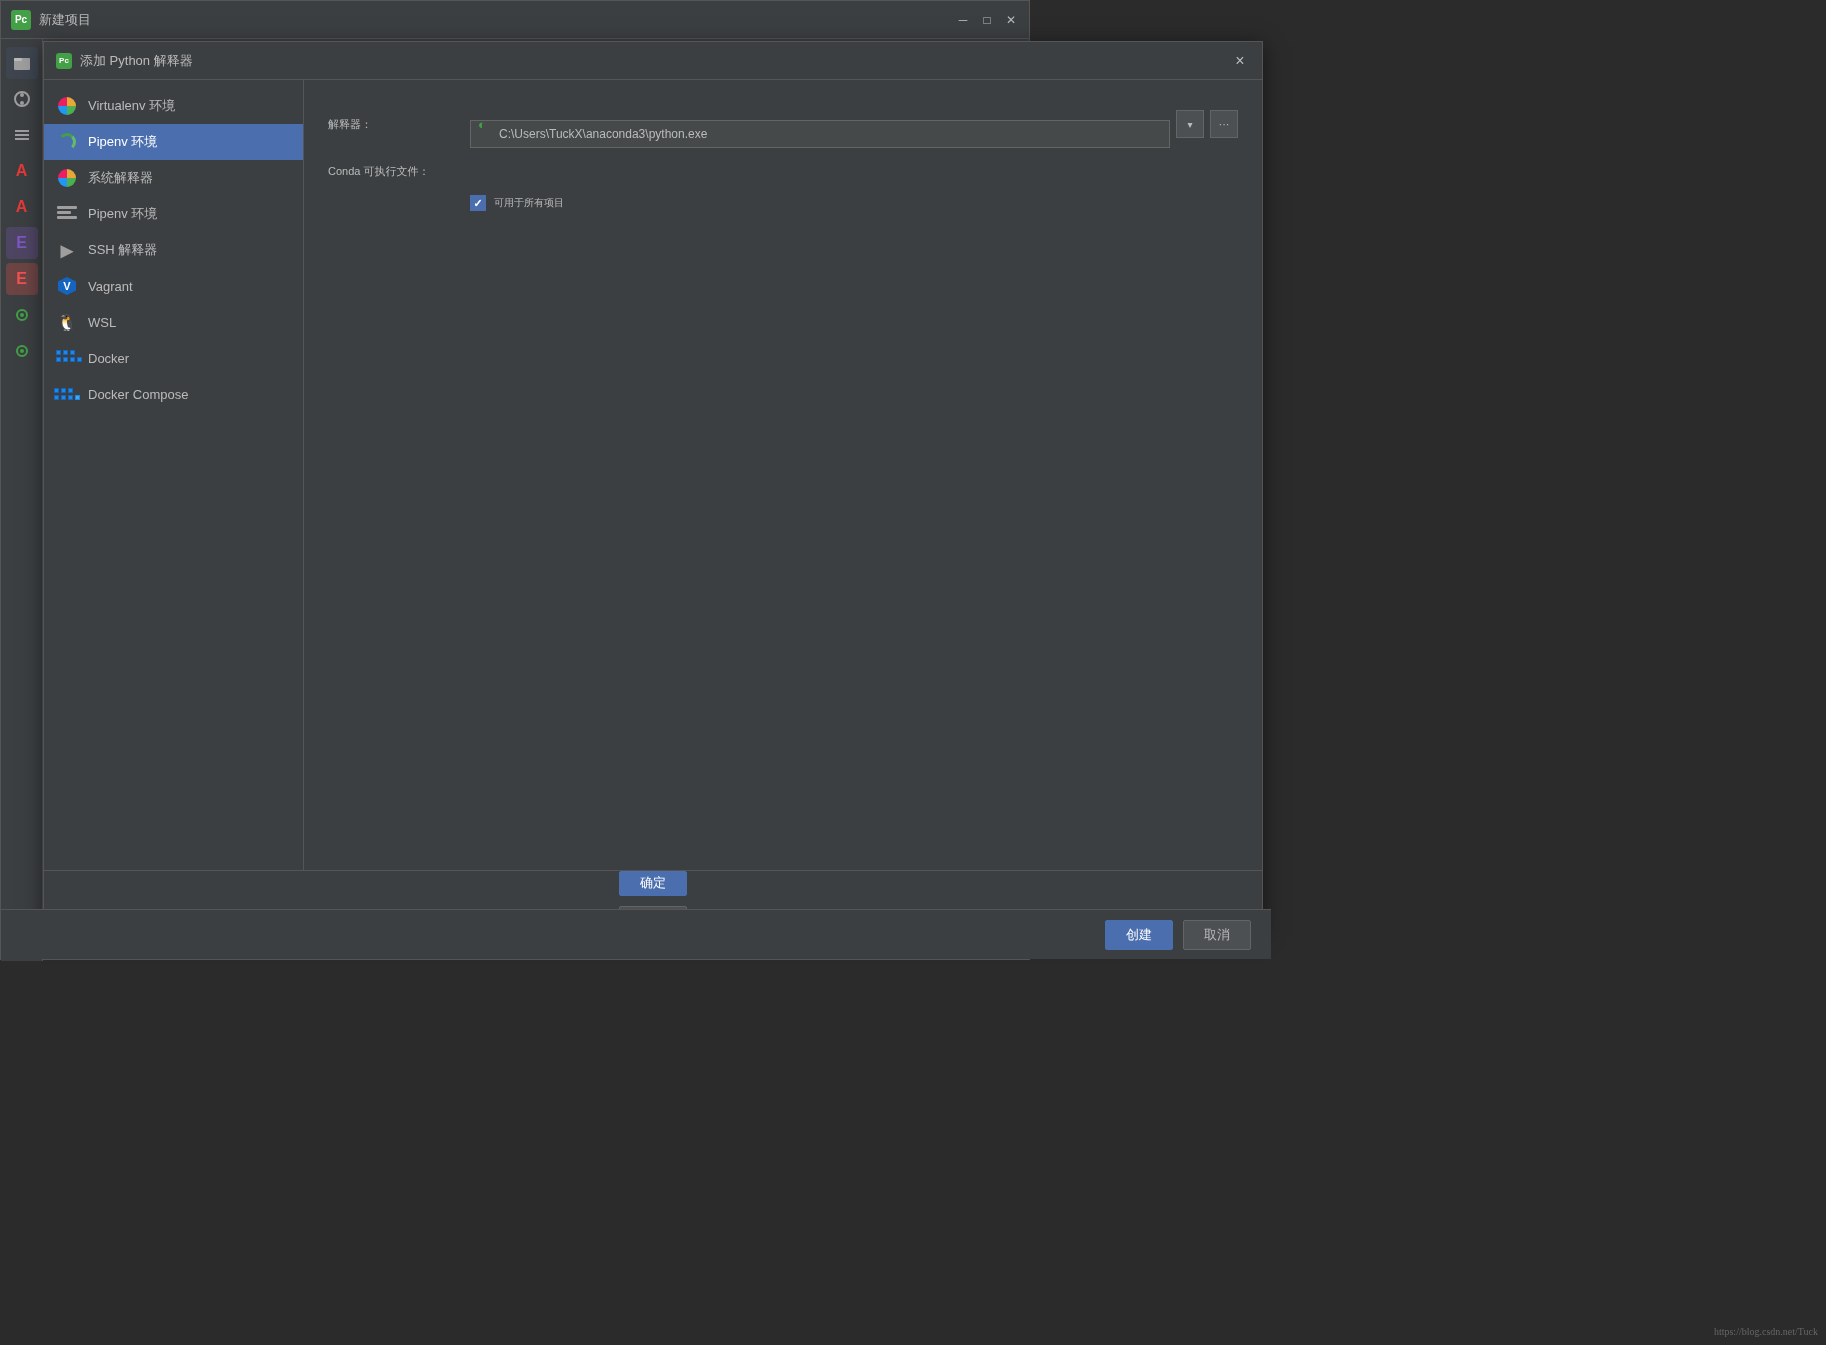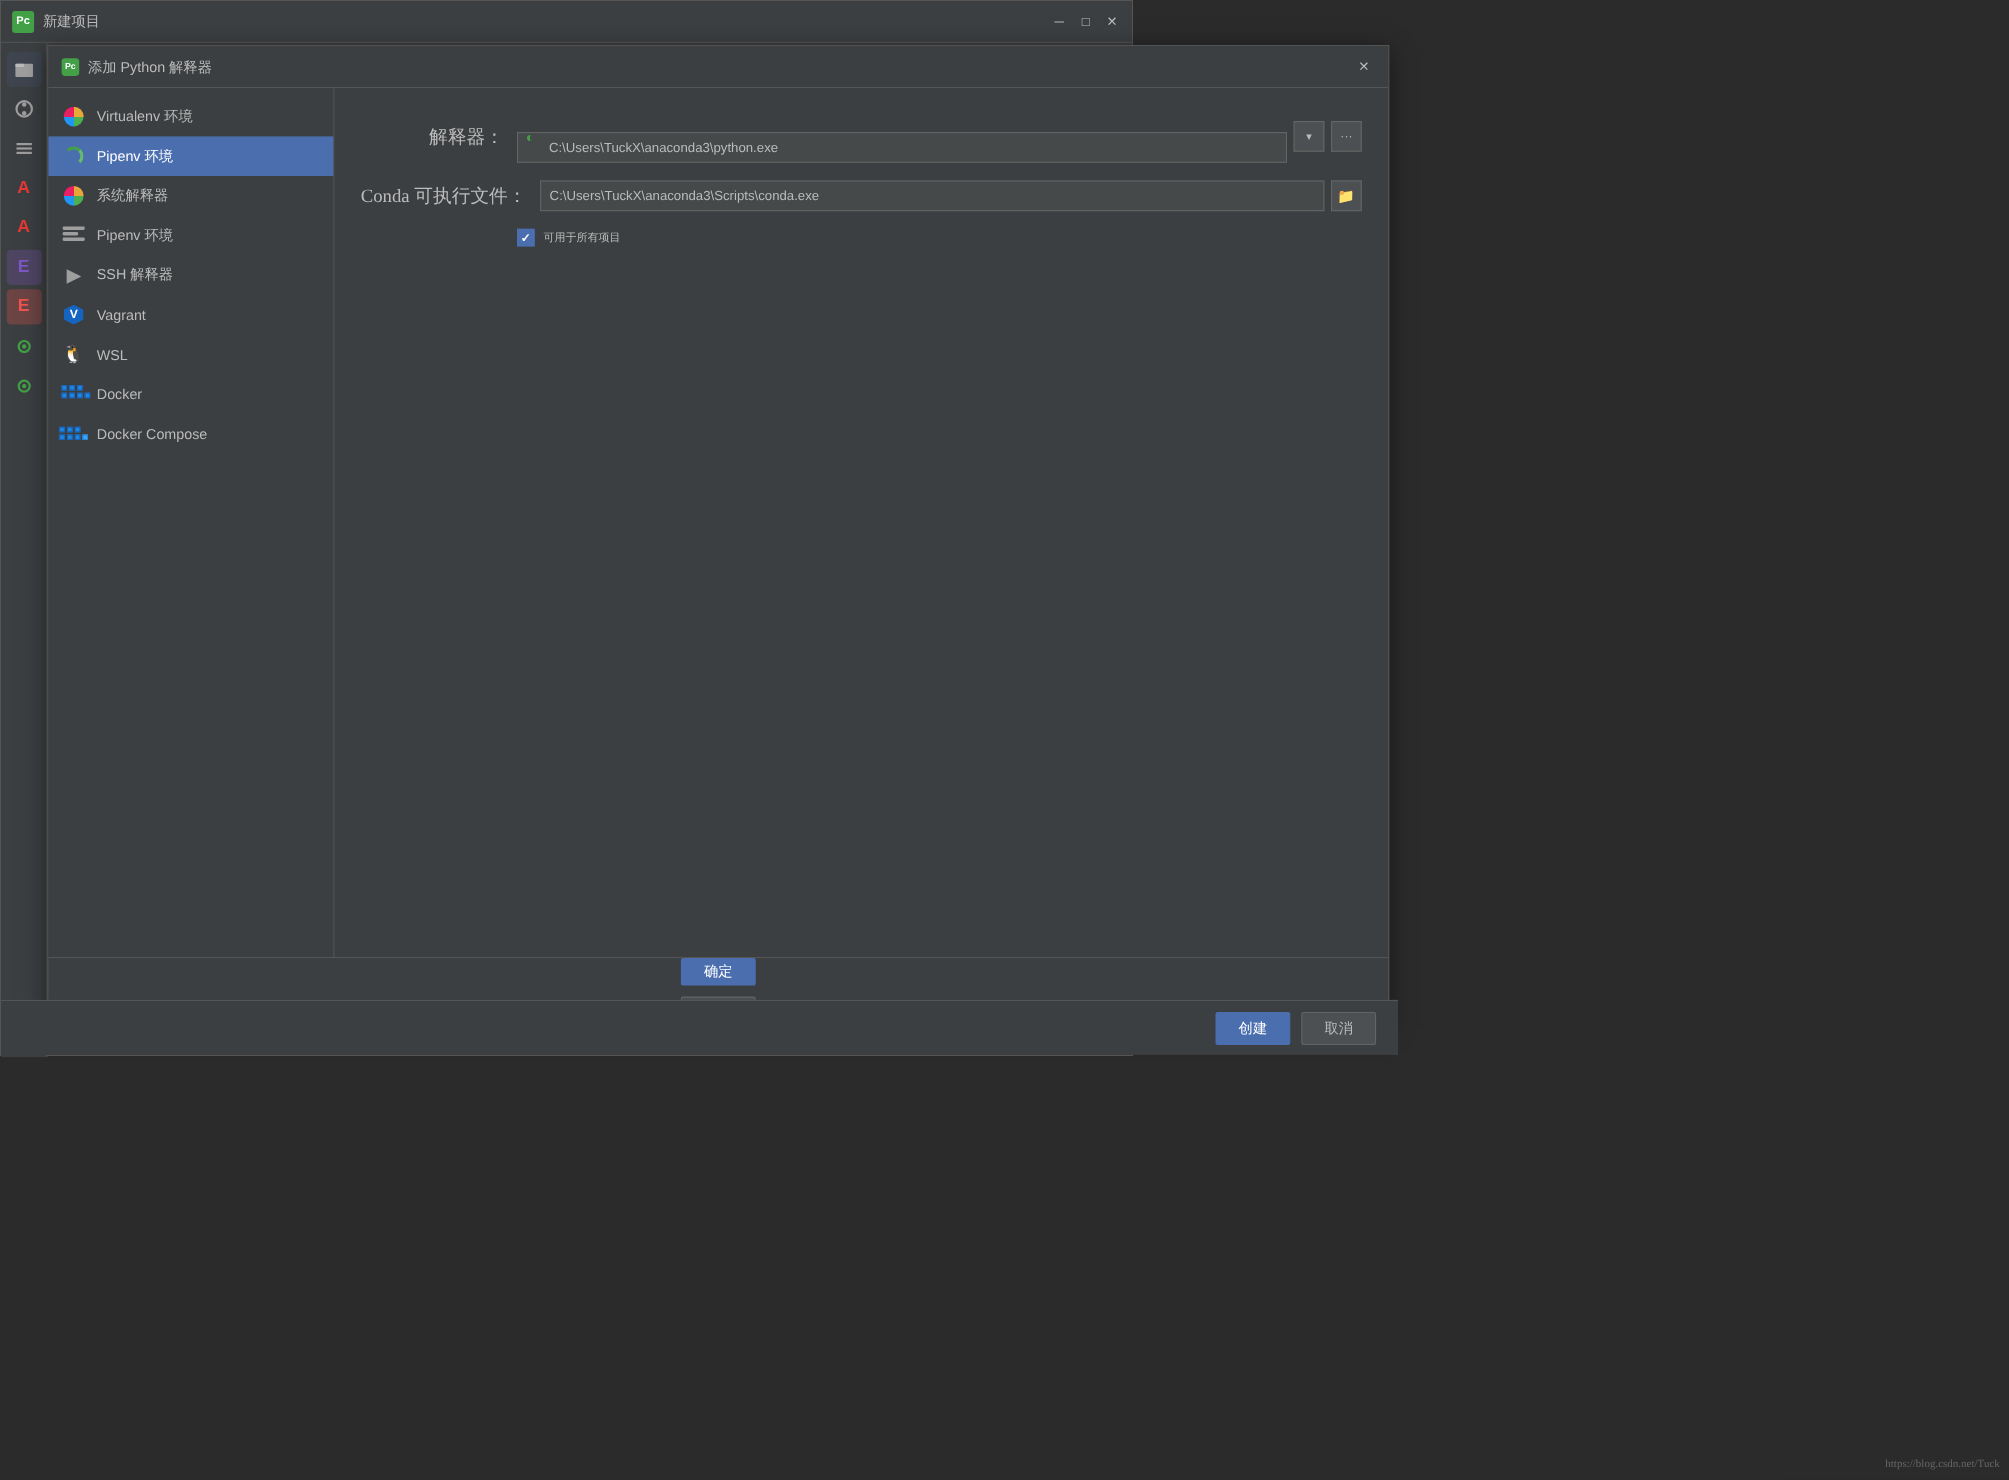--- a/index.html
+++ b/index.html
@@ -181,24 +181,23 @@
 
     .form-row {
       display: flex;
       align-items: center;
       margin-bottom: 16px;
       gap: 12px;
     }
 
     .form-label {
       color: #bbb;
-      font-size: 17px;
+      font-size: 11px;
       min-width: 130px;
-      text-align: right;
-      font-family: Liberation Serif, serif;
+      text-align: left;
     }
 
     .form-input-wrap {
       display: flex;
       align-items: center;
       flex: 1;
       gap: 6px;
     }
 
     .form-input {
@@ -576,26 +575,20 @@
               <span class="dropdown-arrow">▾</span>
             </button>
             <button class="input-btn">
               <span>···</span>
             </button>
           </div>
         </div>
 
         <div class="form-row">
           <div class="form-label">Conda 可执行文件：</div>
-          <div class="form-input-wrap">
-            <input class="form-input" type="text" value="C:\Users\TuckX\anaconda3\Scripts\conda.exe" style="">
-            <button class="input-btn">
-              <span class="folder-icon">📁</span>
-            </button>
-          </div>
         </div>
 
         <div class="checkbox-row">
           <div class="checkbox-wrap">
             <div class="cb">
               <span class="cb-check">✓</span>
             </div>
             <span class="cb-label">可用于所有项目</span>
           </div>
         </div>

